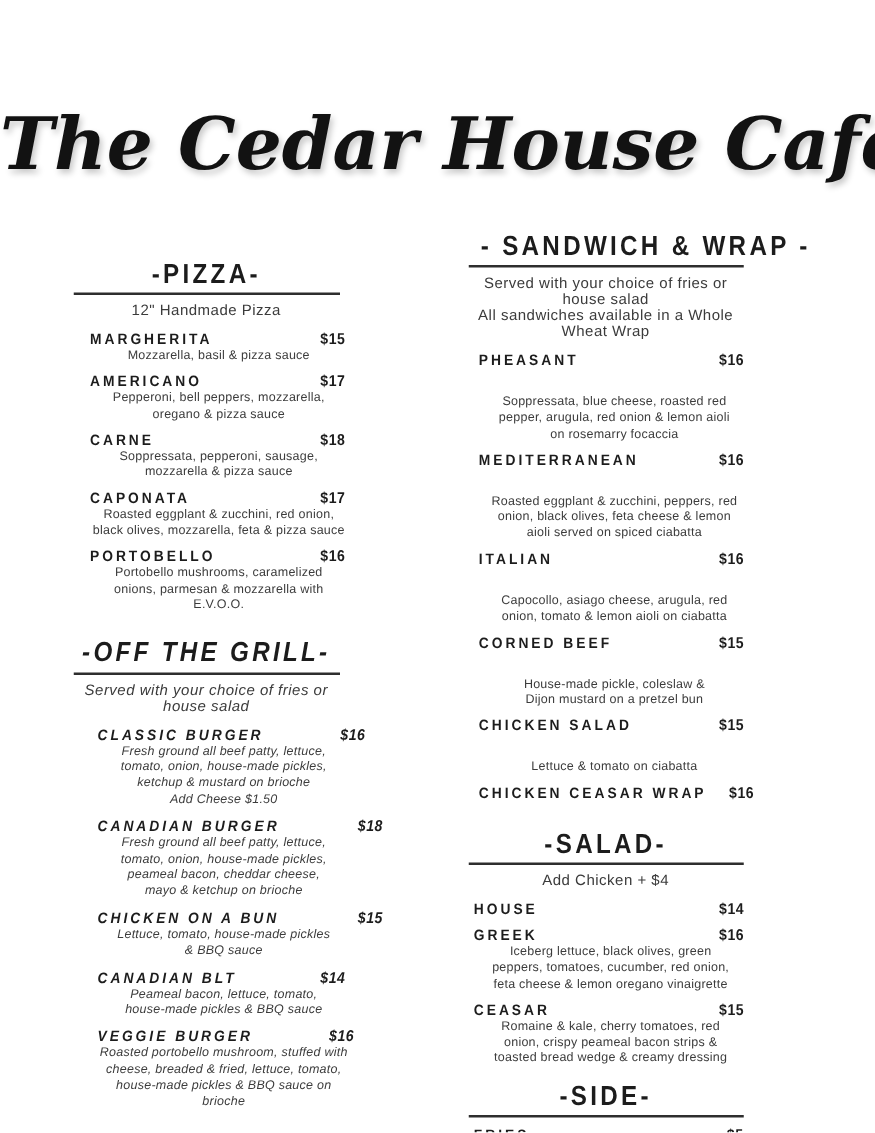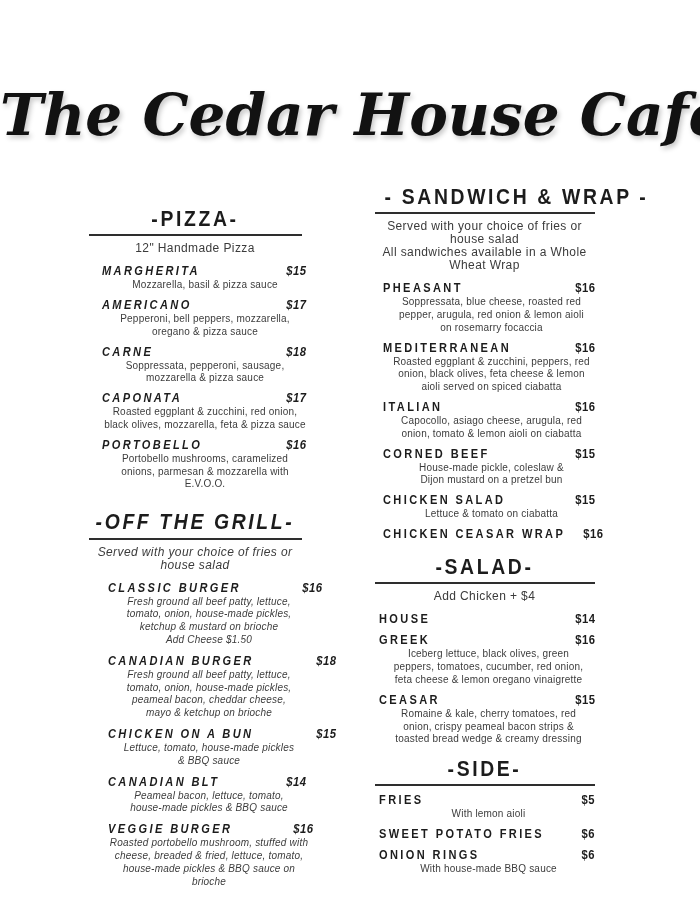--- a/index.html
+++ b/index.html
@@ -10,21 +10,21 @@
     font-family:"Liberation Sans", sans-serif; color:#1c1c1c;
   }
   .title {
     position:absolute; top:60px; left:0; width:100%;
     text-align:center; white-space:nowrap;
     font-family:"DejaVu Serif", serif; font-style:italic; font-weight:700;
     font-size:58px; line-height:110px; color:#121212;
     text-shadow:2px 3px 5px rgba(0,0,0,0.22);
   }
   .col { position:absolute; }
-  .col-left  { left:80px;  top:206px; width:230px; }
+  .col-left  { left:50px;  top:206px; width:230px; }
   .col-right { left:371px; top:184px; width:227px; }
 
   .sec-title {
     font-weight:700; font-size:22px; letter-spacing:3px; line-height:1.15;
     text-align:center; white-space:nowrap; color:#1c1c1c;
     transform:scaleX(0.88); transform-origin:center;
   }
   .sec-rule { height:2px; background:#2e2e2e; margin:3px auto 0; }
   .col-left  .sec-rule { width:213px; }
   .col-right .sec-rule { width:220px; }
@@ -43,28 +43,28 @@
   .item-price {
     font-weight:700; font-size:12.5px; letter-spacing:0.5px; color:#1c1c1c;
     transform:scaleX(0.9); transform-origin:right center;
   }
   .item-desc {
     font-size:10px; line-height:12.8px; letter-spacing:0.2px; color:#3c3c3c;
     white-space:pre-line;
     text-align:center;
   }
   
-  .sec-pizza    .item-head { padding:0 4px 0 22px;font-style:italic; }
+  .sec-pizza    .item-head { padding:0 4px 0 22px; }
   .sec-pizza    .item-desc { padding-left:20px; }
   .sec-grill    { margin-top:18px;font-style:italic; }
   .sec-grill    .item-head { padding:0 4px 0 28px;gap:48px; }
   .sec-grill    .item-desc { padding-left:28px; }
   .sec-grill    .item { margin-bottom:6px; }
   .sec-sandwich .item-head { padding:0 3px 0 12px;text-align:right; }
-  .sec-sandwich .item-desc { padding-left:14px; }
+  .sec-sandwich .item-desc { padding-left:14px;margin-top:20px; }
   .sec-salad    { margin-top:12px; }
   .sec-salad    .item-head { padding:0 3px 0 8px; }
   .sec-salad    .item-desc { padding-left:8px; }
   .sec-side     { margin-top:10px; }
   .sec-side     .sec-items { margin-top:6px; }
   .sec-side     .item-head { padding:0 3px 0 8px; }
   .sec-side     .item-desc { padding-left:8px; }
 </style>
 </head>
 <body>

